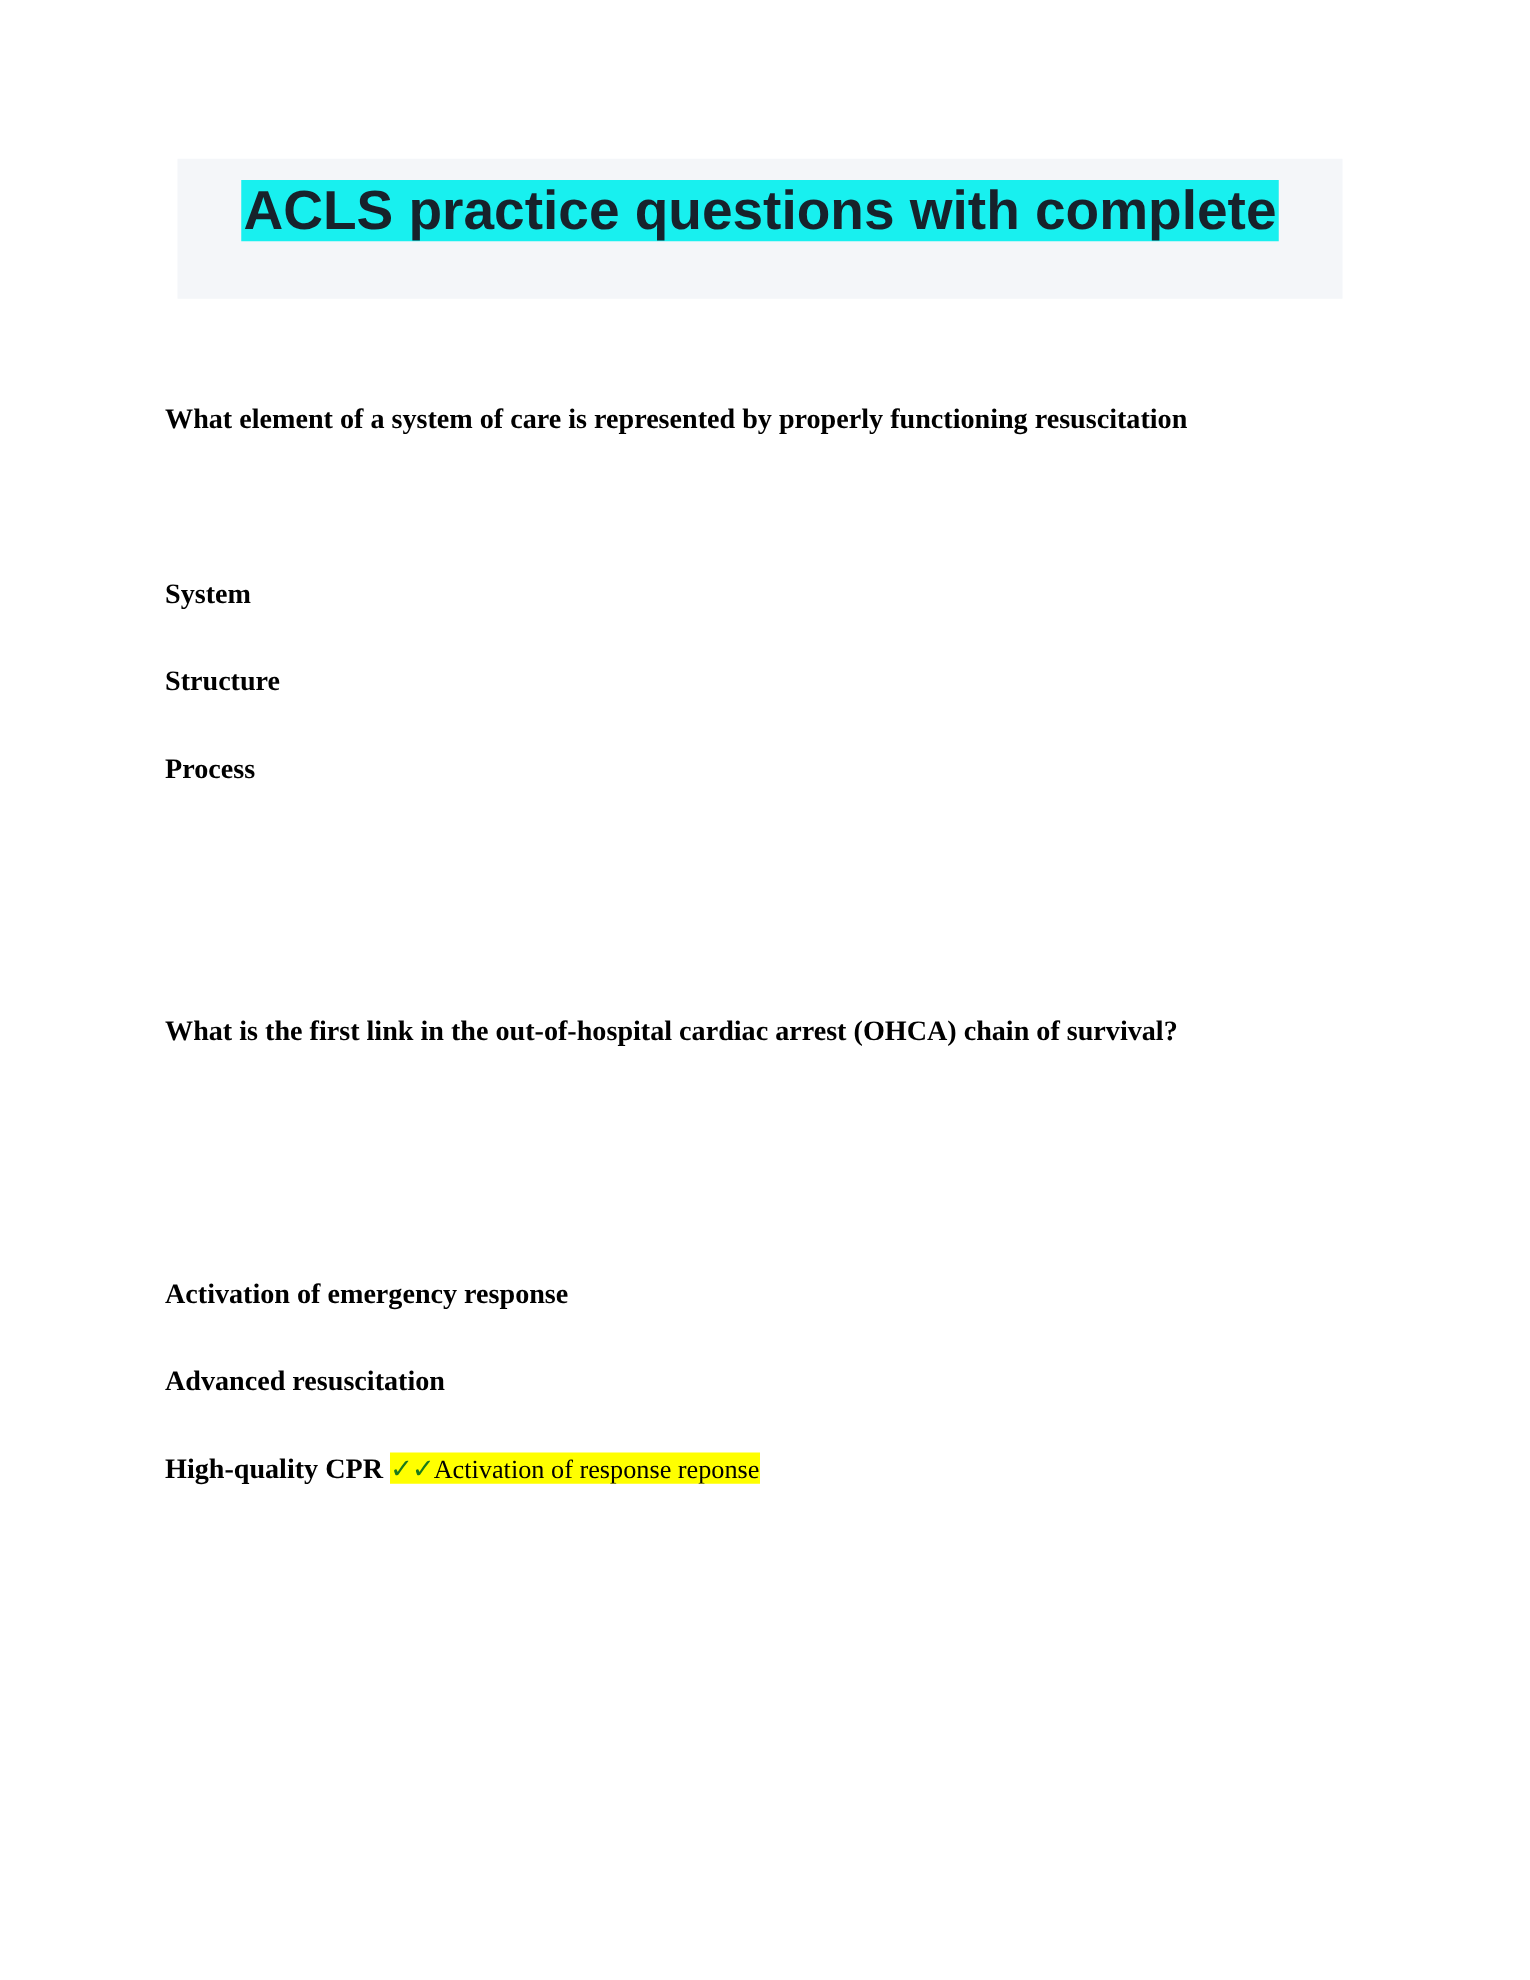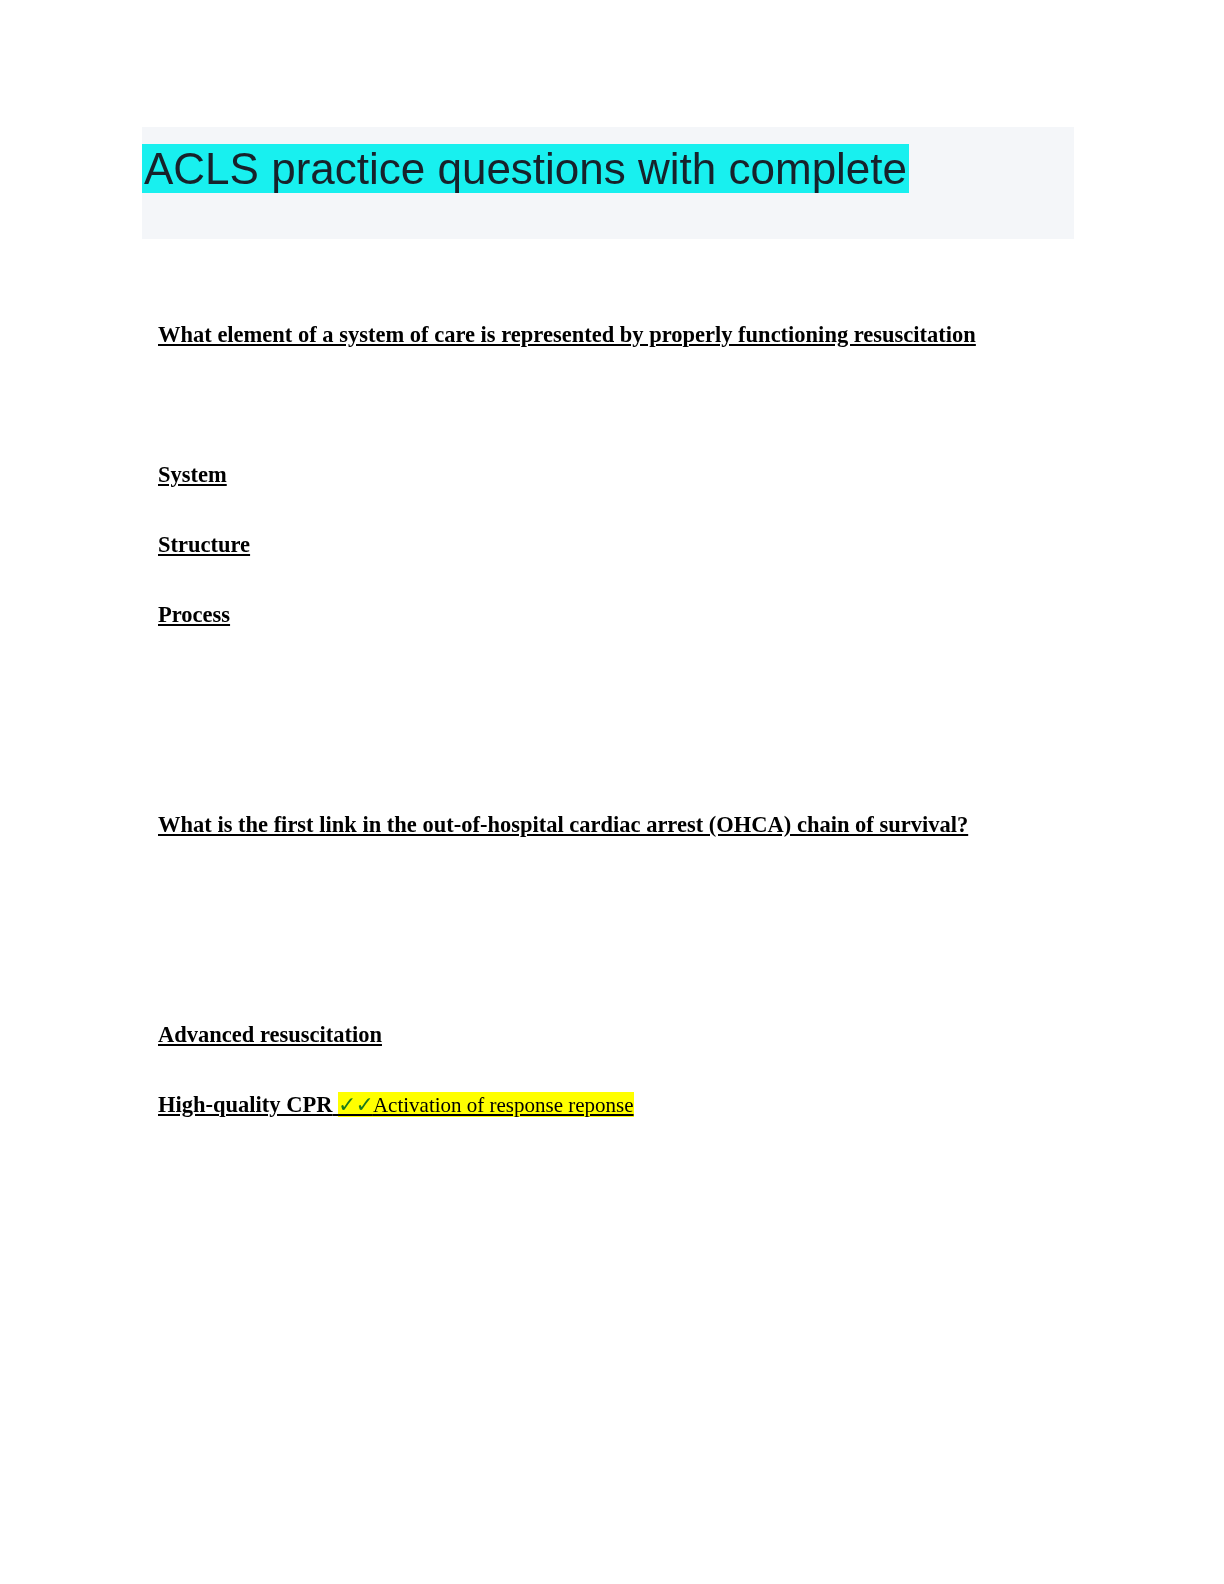--- a/index.html
+++ b/index.html
@@ -29,39 +29,39 @@
     position: absolute;
     left: 142px;
     top: 127px;
     width: 932px;
     background: #f4f6f9;
     padding: 14px 0 42px 0;
     box-sizing: border-box;
   }
 
   .title-line {
+    text-align: center;
     font-family: "Liberation Sans", sans-serif;
-    font-weight: normal;
+    font-weight: bold;
     font-size: 44px;
     line-height: 56px;
     color: #17222b;
     margin: 0;
   }
 
   .title-line span.hl {
     background: #18f0ef;
     padding: 0 2px;
   }
 
   .body-content {
     position: absolute;
-    left: 158px;
+    left: 132px;
     top: 300px;
     width: 960px;
-    text-decoration: underline;
   }
 
   p.line {
     margin: 0 0 0 0;
     font-family: "Liberation Serif", serif;
     font-size: 22.5px;
     line-height: 70px;
     font-weight: 600;
     color: #000000;
     white-space: nowrap;
@@ -108,20 +108,21 @@
     <p class="line">System</p>
     <p class="line">Structure</p>
     <p class="line">Process</p>
 
     <p class="line gap-lg"></p>
     <p class="line gap-sm"></p>
 
     <p class="line">What is the first link in the out-of-hospital cardiac arrest (OHCA) chain of survival?</p>
     <p class="line gap-lg"></p>
     <p class="line gap-sm"></p>
+    <p class="line">Activation of emergency response</p>
     <p class="line">Advanced resuscitation</p>
     <p class="line">
       <span>High-quality CPR</span>
       <span class="answer-hl"><span class="check">✓✓</span><span class="answer-text">Activation of response reponse</span></span>
     </p>
 
   </div>
 
 </div>
 

